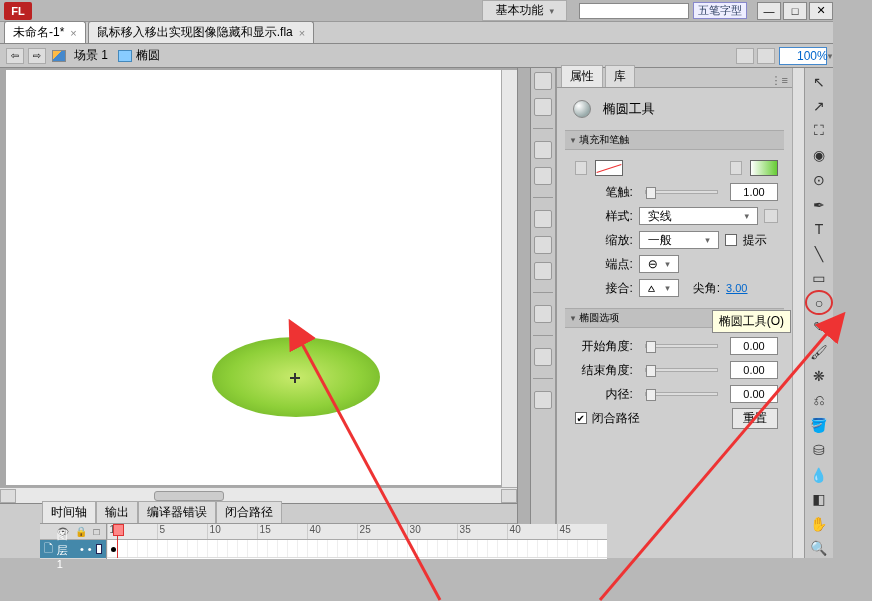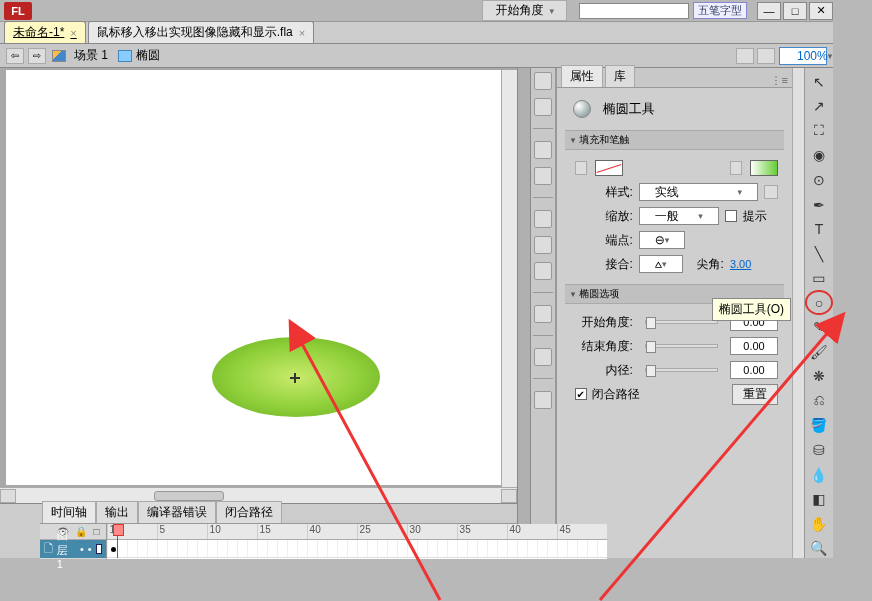--- a/index.html
+++ b/index.html
@@ -14,21 +14,21 @@
 .titlebar .search { width: 110px; height: 16px; border: 1px solid #888; background: #fff; margin-right: 4px; }
 .titlebar .ime { background: #eef; border: 1px solid #88c; padding: 0 4px; font-size: 11px; color: #346; margin-right: 8px; }
 .titlebar .winbtns { display: flex; }
 .titlebar .winbtn { width: 24px; height: 18px; border: 1px solid #888; background: #e8e8e8; margin-left: 2px; display: flex; align-items: center; justify-content: center; font-size: 11px; cursor: pointer; }
 
 .menubar { height: 24px; background: #b8b8b8; display: flex; align-items: center; padding: 0 6px; border-bottom: 1px solid #999; }
 .menubar .item { padding: 2px 8px; font-size: 12px; cursor: pointer; }
 
 .tabstrip { height: 22px; background: #ccc; display: flex; align-items: flex-end; border-bottom: 1px solid #888; padding-left: 4px; }
 .tabstrip .tab { background: #e8e8e8; border: 1px solid #888; border-bottom: none; padding: 2px 8px; margin-right: 2px; font-size: 12px; display: flex; align-items: center; border-radius: 3px 3px 0 0; cursor: pointer; }
-.tabstrip .tab.active { background: #fef9c3; text-decoration: underline; }
+.tabstrip .tab.active { background: #ffffff; }
 .tabstrip .tab .x { margin-left: 6px; color: #888; font-size: 11px; }
 
 .edittoolbar { height: 24px; background: #c8c8c8; display: flex; align-items: center; padding: 0 6px; border-bottom: 1px solid #888; }
 .edittoolbar .nav { display: flex; gap: 4px; }
 .edittoolbar .navbtn { width: 18px; height: 16px; background: #ddd; border: 1px solid #aaa; font-size: 10px; display: flex; align-items: center; justify-content: center; }
 .edittoolbar .scene { font-size: 12px; margin-left: 6px; display: flex; align-items: center; gap: 8px; }
 .edittoolbar .scene .clap { width: 14px; height: 12px; background: linear-gradient(135deg,#fb4,#fb4 40%,#48c 40%); border: 1px solid #888; }
 .edittoolbar .symbol { margin-left: 10px; display: flex; align-items: center; gap: 4px; font-size: 12px; }
 .edittoolbar .symbol .bd { width: 14px; height: 12px; background: #8cf; border: 1px solid #48b; }
 .edittoolbar .rspacer { flex: 1; }
@@ -95,46 +95,46 @@
 .row .lbl { width: 58px; text-align: right; font-size: 12px; }
 .swatch { width: 28px; height: 16px; border: 1px solid #666; }
 .noline { background: #fff; position: relative; }
 .noline::after { content: ""; position: absolute; left: 0; right: 0; top: 50%; height: 1px; background: #e33; transform: rotate(-18deg); }
 .grad { background: linear-gradient(90deg, #fff, #6c3); }
 .paint { width: 12px; height: 14px; background: #ddd; border: 1px solid #aaa; margin-right: 4px; }
 .rowsplit { justify-content: space-between; }
 .slider { height: 4px; background: #ddd; border: 1px solid #aaa; flex: 1; position: relative; margin: 0 6px; }
 .slider .knob { position: absolute; left: 0; top: -4px; width: 10px; height: 12px; background: #eee; border: 1px solid #888; }
 .numbox { width: 48px; height: 18px; background: #fff; border: 1px solid #888; font-size: 11px; display: flex; align-items: center; justify-content: center; }
-.dd { height: 18px; background: #fff; border: 1px solid #888; display: flex; align-items: center; padding: 0 15px; font-size: 12px; min-width: 80px; }
+.dd { height: 18px; background: #fff; border: 1px solid #888; display: flex; align-items: center; padding: 0 8px; font-size: 12px; min-width: 80px; }
 .dd::after { content: "▾"; margin-left: auto; font-size: 9px; color: #666; }
 .pencil { width: 14px; height: 14px; background: #ddd; border: 1px solid #aaa; }
 .chk { width: 12px; height: 12px; border: 1px solid #666; background: #fff; display: inline-flex; align-items: center; justify-content: center; font-size: 10px; }
 .link { color: #06c; text-decoration: underline; font-size: 11px; }
 .resetbtn { background: #e8e8e8; border: 1px solid #888; padding: 1px 10px; font-size: 12px; cursor: pointer; }
 .scrollmini { width: 12px; background: #e0e0e0; border-left: 1px solid #aaa; }
 
 .toolcol { width: 30px; background: #c8c8c8; border-left: 1px solid #999; display: flex; flex-direction: column; align-items: center; padding-top: 4px; gap: 5px; }
 .toolcol .tl { width: 22px; height: 22px; display: flex; align-items: center; justify-content: center; font-size: 14px; color: #333; border: 1px solid transparent; cursor: pointer; }
 .toolcol .hl { position: relative; }
 .toolcol .hl::after { content: ""; position: absolute; left: -4px; top: -4px; right: -4px; bottom: -4px; border: 2px solid #d33; border-radius: 50%; }
 
-.tooltip { position: absolute; right: 42px; top: 298px; background: #ffffe1; border: 1px solid #888; padding: 2px 6px; font-size: 12px; z-index: 50; }
+.tooltip { position: absolute; right: 42px; top: 310px; background: #ffffe1; border: 1px solid #888; padding: 2px 6px; font-size: 12px; z-index: 50; }
 
 .redarrow { position: absolute; pointer-events: none; z-index: 40; }
 </style>
 </head>
 <body>
 
 <div class="app">
 
   <div class="titlebar">
     <div class="logo">FL</div>
     <div class="spacer"></div>
-    <div class="workspace">开始角度</div>
+    <div class="workspace">基本功能</div>
     <input class="search" style="">
     <div class="ime">五笔字型</div>
     <div class="winbtns">
       <div class="winbtn">—</div>
       <div class="winbtn">□</div>
       <div class="winbtn">✕</div>
     </div>
   </div>
 
 
@@ -268,20 +268,27 @@
             <div class="sectbody">
               <div class="row rowsplit">
                 <span style="display:flex;gap:4px;align-items:center">
                   <span class="paint"></span>
                   <span class="swatch noline"></span>
                 </span>
                 <span style="display:flex;gap:4px;align-items:center">
                   <span class="paint"></span>
                   <span class="swatch grad"></span>
                 </span>
+              </div>
+              <div class="row">
+                <span class="lbl">笔触:</span>
+                <div class="slider">
+                    <div class="knob"></div>
+                  </div>
+                <div class="numbox">1.00</div>
               </div>
               <div class="row">
                 <span class="lbl">样式:</span>
                 <div class="dd" style="flex:1">实线</div>
                 <div class="pencil"></div>
               </div>
               <div class="row">
                 <span class="lbl">缩放:</span>
                 <div class="dd">一般</div>
                 <span class="chk"></span>

